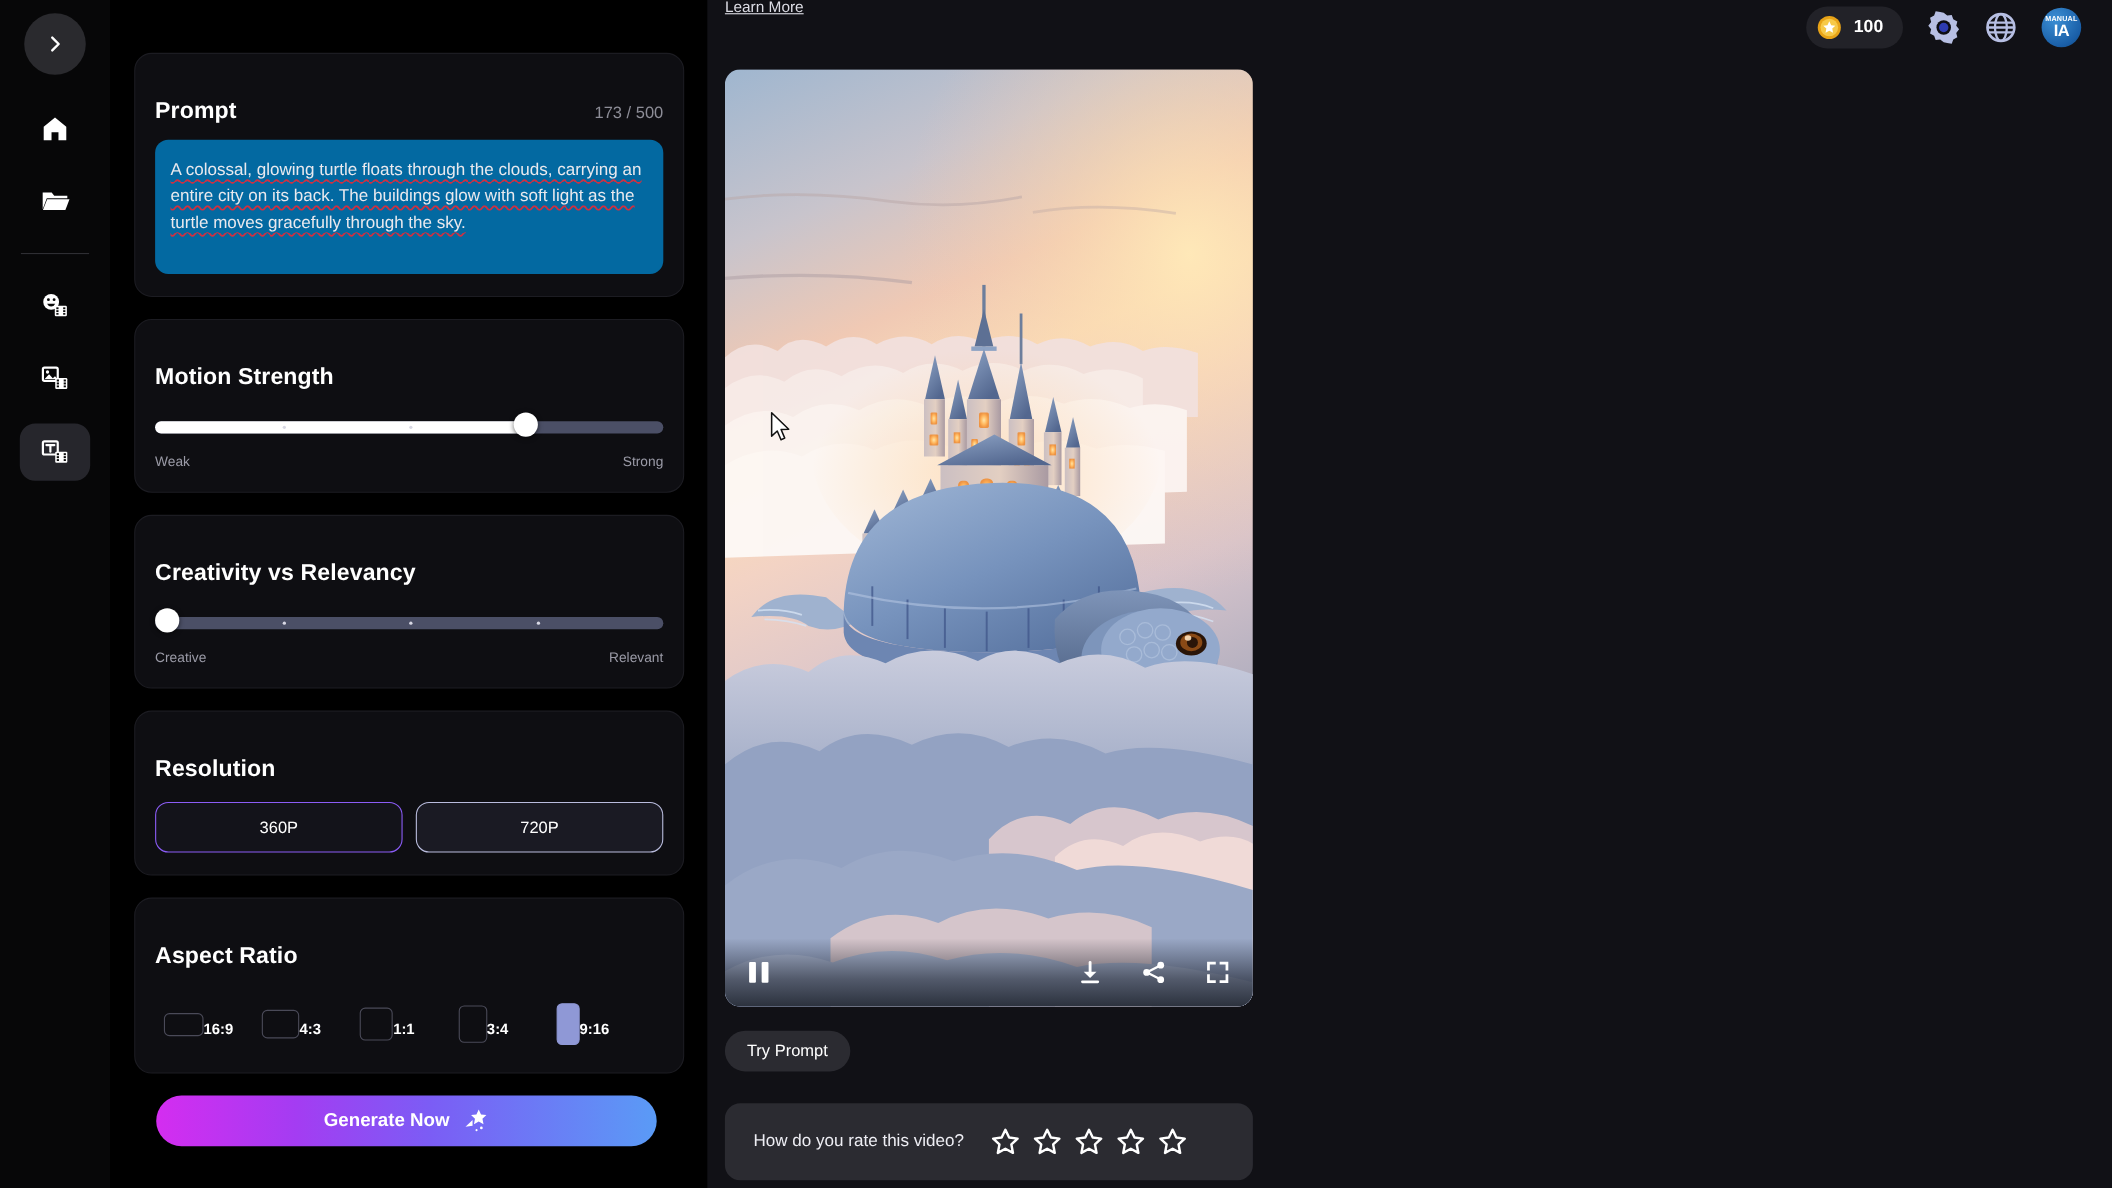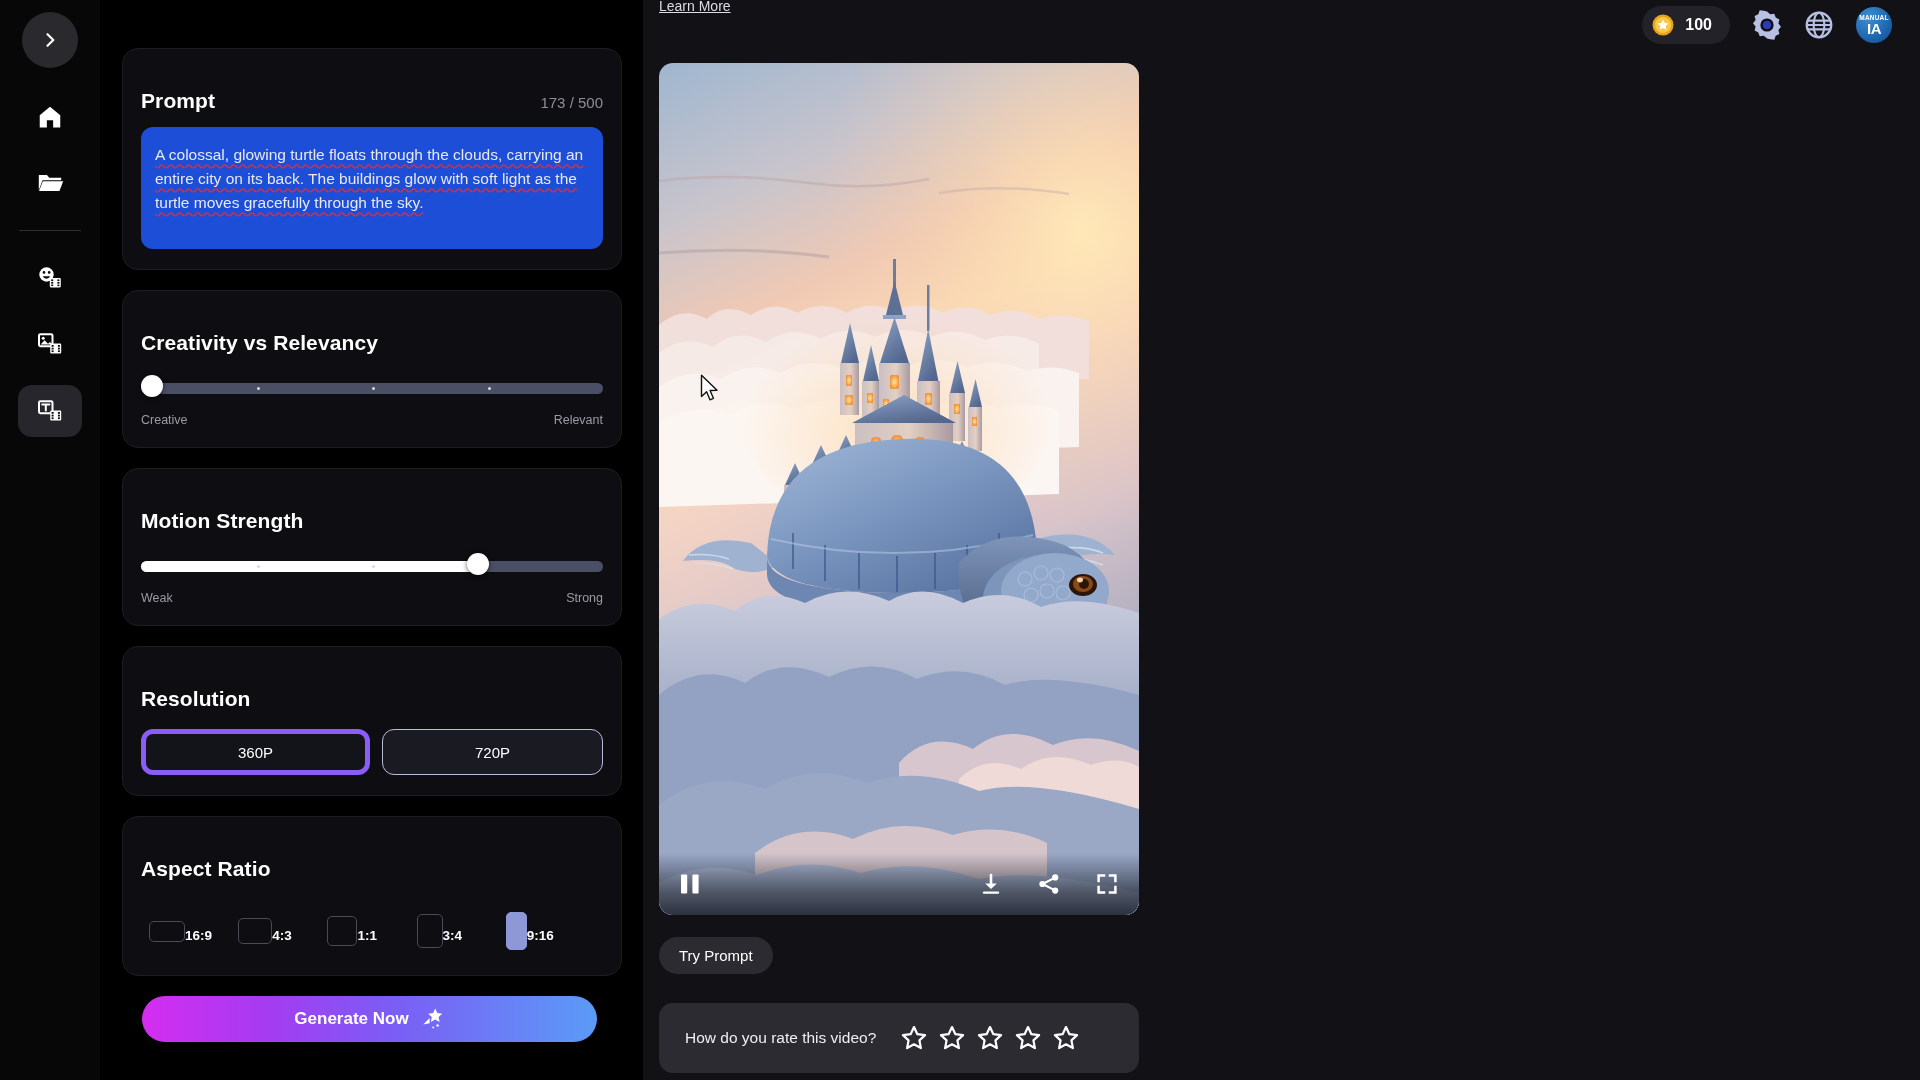--- a/index.html
+++ b/index.html
@@ -51,21 +51,21 @@
     font-size: 21px; font-weight: 700; color: #ffffff;
     letter-spacing: .1px;
     margin-top: 20px;
   }
   .card-head { display: flex; align-items: baseline; justify-content: space-between; }
   .counter { font-size: 15px; color: #8d8d97; }
 
   
   #prompt-box {
     margin-top: 14px;
-    background: #1d4ed8;
+    background: #0369a1;
     border-radius: 12px;
     padding: 16px 14px 22px 14px;
     min-height: 122px;
   }
   #prompt-text {
     font-size: 15.5px; line-height: 24px; color: #e9e9ee;
     text-decoration: underline wavy #d32f3f;
     text-decoration-skip-ink: none;
     text-underline-offset: 3px;
   }
@@ -94,21 +94,21 @@
     display: flex; justify-content: space-between;
     margin-top: 12px; font-size: 12.5px; color: #9a9aa6;
   }
 
   
   .res-row { display: flex; gap: 12px; margin-top: 18px; }
   .res-btn {
     flex: 1; height: 46px; border-radius: 12px;
     display: flex; align-items: center; justify-content: center;
     font-size: 15px; color: #ffffff;
-    background: #13131a; border: 5px solid #8b5cf6;
+    background: #13131a; border: 1px solid #8b5cf6;
     cursor: pointer;
   }
   .res-btn.selected {
     background: #1a1a23; border: 1.5px solid #b9bcdd;
   }
 
   
   .ar-row { display: flex; margin-top: 26px; padding: 0 8px; gap: 0; }
   .ar-item {
     flex: 1; display: flex; 
@@ -284,47 +284,47 @@
       <div class="card-head">
         <div class="card-title">Prompt</div>
         <div class="counter">173 / 500</div>
       </div>
       <div id="prompt-box">
         <span id="prompt-text">A colossal, glowing turtle floats through the clouds, carrying an entire city on its back. The buildings glow with soft light as the turtle moves gracefully through the sky.</span>
       </div>
     </div>
 
     <div class="card">
+      <div class="card-title">Motion Strength</div>
+      <div class="slider-wrap">
+        <div class="track"></div>
+        <div class="track-fill" id="motion-fill" style="width: 341.88px;"></div>
+        <div class="tick" style="left:25%"></div>
+        <div class="tick" style="left:50%"></div>
+        <div class="thumb" id="motion-thumb" style="left: 325.6px;"></div>
+      </div>
+      <div class="slider-labels">
+        <span>Weak</span>
+        <span>Strong</span>
+      </div>
+    </div>
+
+    <div class="card">
       <div class="card-title">Creativity vs Relevancy</div>
       <div class="slider-wrap">
         <div class="track"></div>
         <div class="track-fill" id="creativity-fill" style="width: 0px;"></div>
         <div class="tick" style="left:25%"></div>
         <div class="tick" style="left:50%"></div>
         <div class="tick" style="left:75%"></div>
         <div class="thumb" id="creativity-thumb" style="left: 0px;"></div>
       </div>
       <div class="slider-labels">
         <span>Creative</span>
         <span>Relevant</span>
-      </div>
-    </div>
-
-    <div class="card">
-      <div class="card-title">Motion Strength</div>
-      <div class="slider-wrap">
-        <div class="track"></div>
-        <div class="track-fill" id="motion-fill" style="width: 341.88px;"></div>
-        <div class="tick" style="left:25%"></div>
-        <div class="tick" style="left:50%"></div>
-        <div class="thumb" id="motion-thumb" style="left: 325.6px;"></div>
-      </div>
-      <div class="slider-labels">
-        <span>Weak</span>
-        <span>Strong</span>
       </div>
     </div>
 
     <div class="card">
       <div class="card-title">Resolution</div>
       <div class="res-row" id="res-row">
           <div class="res-btn">
             <span>360P</span>
           </div>
           <div class="res-btn selected">

